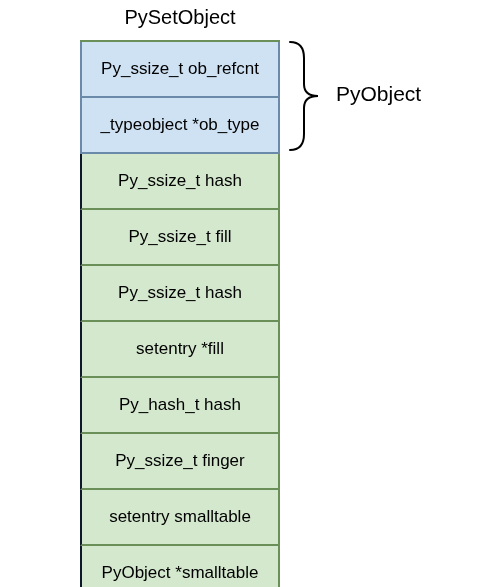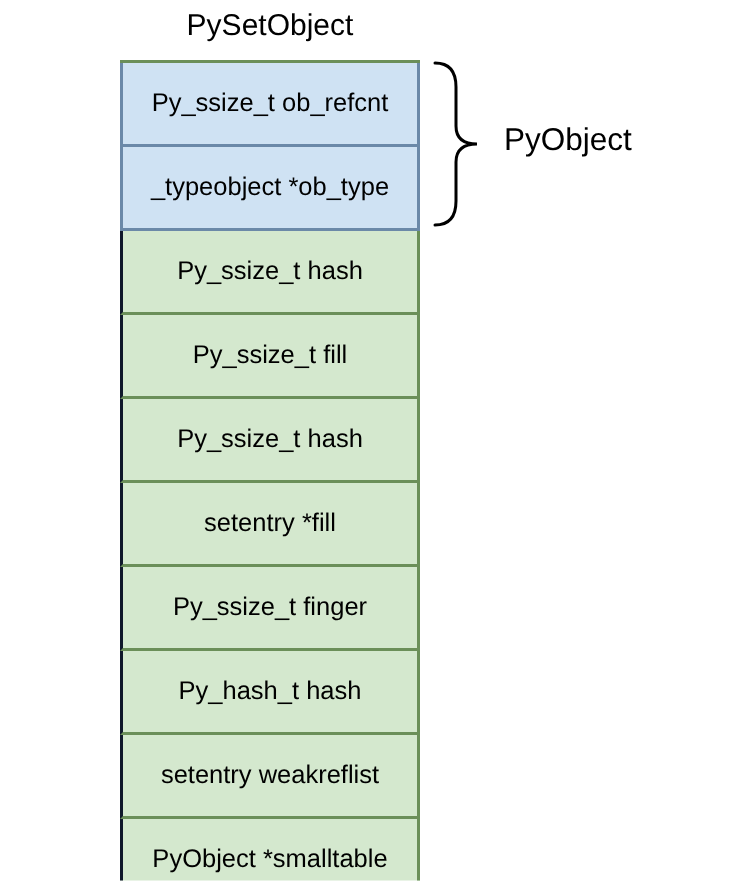--- a/index.html
+++ b/index.html
@@ -87,27 +87,27 @@
     <div class="row">
       <span>Py_ssize_t fill</span>
     </div>
     <div class="row">
       <span>Py_ssize_t hash</span>
     </div>
     <div class="row">
       <span>setentry *fill</span>
     </div>
     <div class="row">
+      <span>Py_hash_t hash</span>
+    </div>
+    <div class="row">
       <span>Py_ssize_t finger</span>
     </div>
     <div class="row">
-      <span>Py_hash_t hash</span>
-    </div>
-    <div class="row">
-      <span>setentry weakreflist</span>
+      <span>setentry smalltable</span>
     </div>
     <div class="row">
       <span>PyObject *smalltable</span>
     </div>
   </div>
 
   <div class="brace">
     <svg viewBox="0 0 36 112" preserveAspectRatio="none">
       <path d="M 4 2
                Q 18 2 18 18

